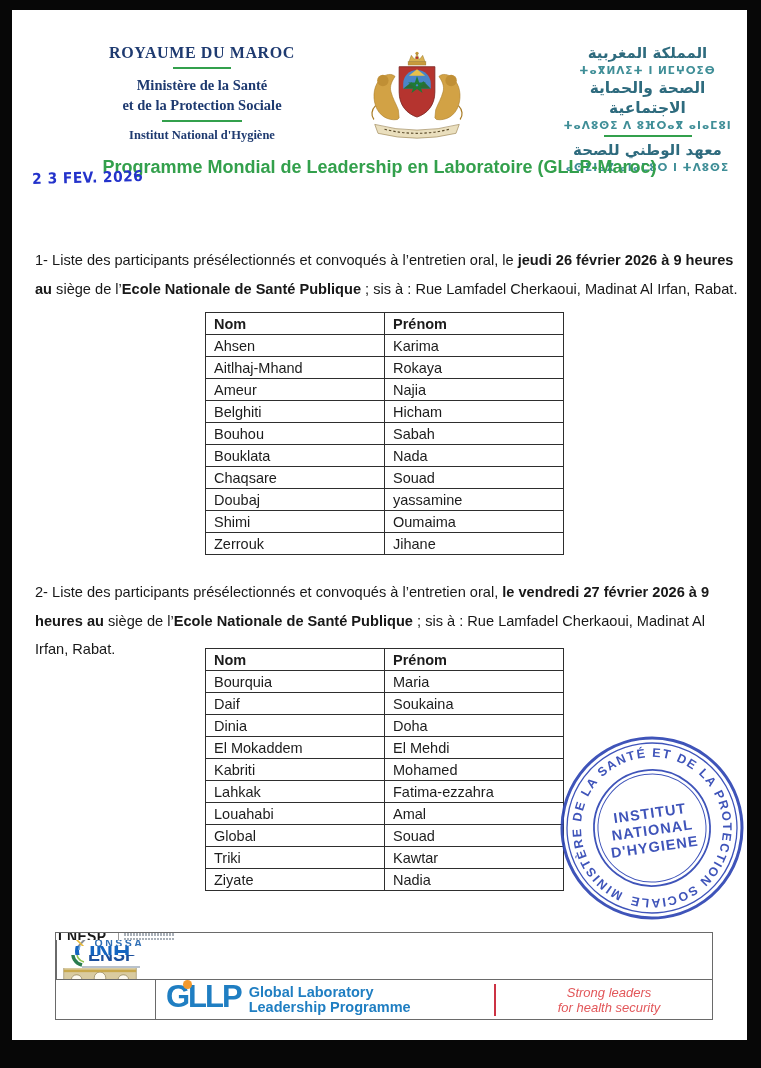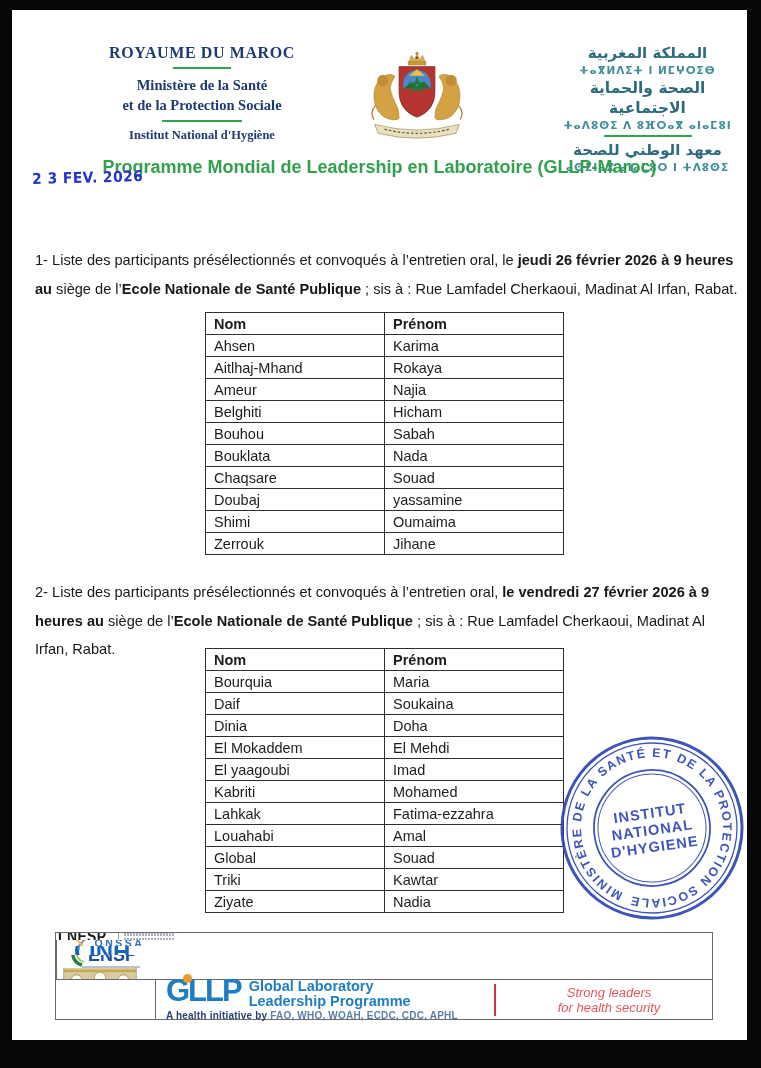--- a/index.html
+++ b/index.html
@@ -241,24 +241,20 @@
           <td>Daif</td>
           <td>Soukaina</td>
         </tr>
         <tr>
           <td>Dinia</td>
           <td>Doha</td>
         </tr>
         <tr>
           <td>El Mokaddem</td>
           <td>El Mehdi</td>
-        </tr>
-        <tr>
-          <td>El yaagoubi</td>
-          <td>Imad</td>
         </tr>
         <tr>
           <td>Kabriti</td>
           <td>Mohamed</td>
         </tr>
         <tr>
           <td>Lahkak</td>
           <td>Fatima-ezzahra</td>
         </tr>
         <tr>
@@ -364,21 +360,20 @@
       <div class="r2-spacer"></div>
       <div class="r2-gllp">
         <div class="gllp-left">
           <div class="gllp-top">
             <span class="gllp-acronym"><span class="gllp-dot"></span><span>GLLP</span></span>
             <span class="gllp-name">
               <div>Global Laboratory</div>
               <div>Leadership Programme</div>
             </span>
           </div>
-          <div class="gllp-tagline"><span class="tp">A health initiative by </span><span class="to">FAO, WHO, WOAH, ECDC, CDC, APHL</span></div>
         </div>
         <div class="red-divider"></div>
         <div class="gllp-slogan">
           <div>Strong leaders</div>
           <div>for health security</div>
         </div>
       </div>
     </div>
   </div>
 

